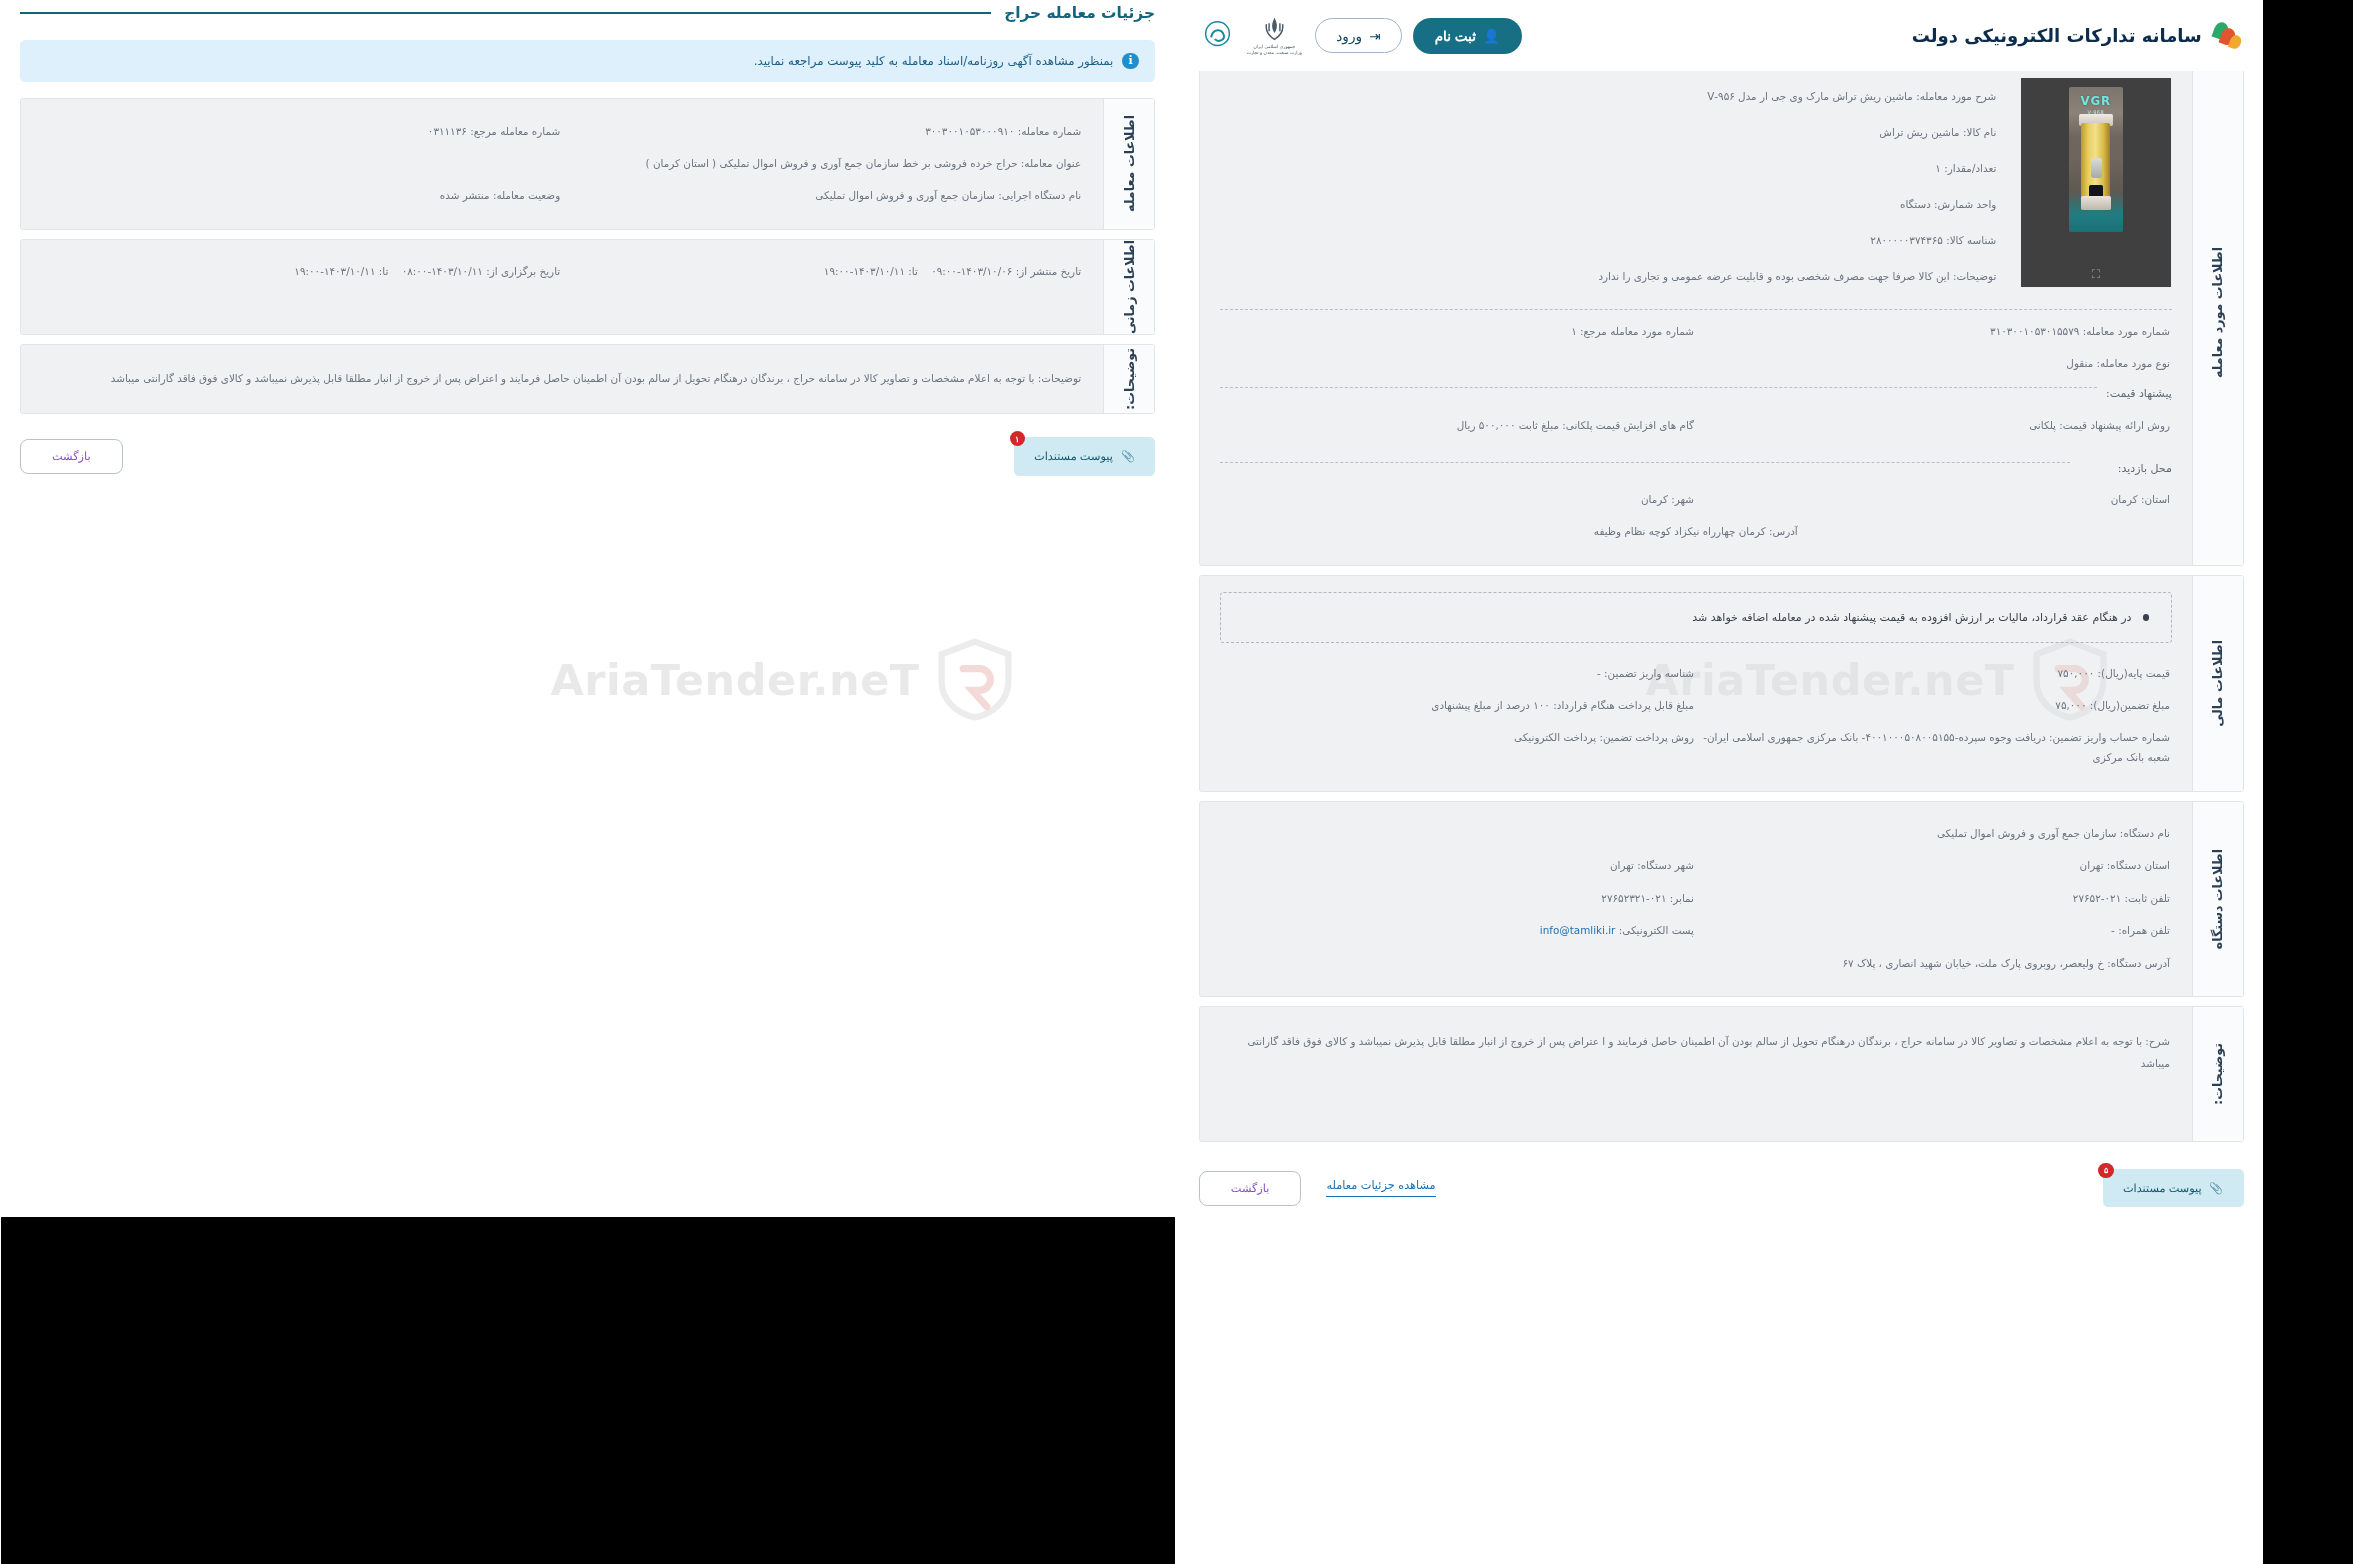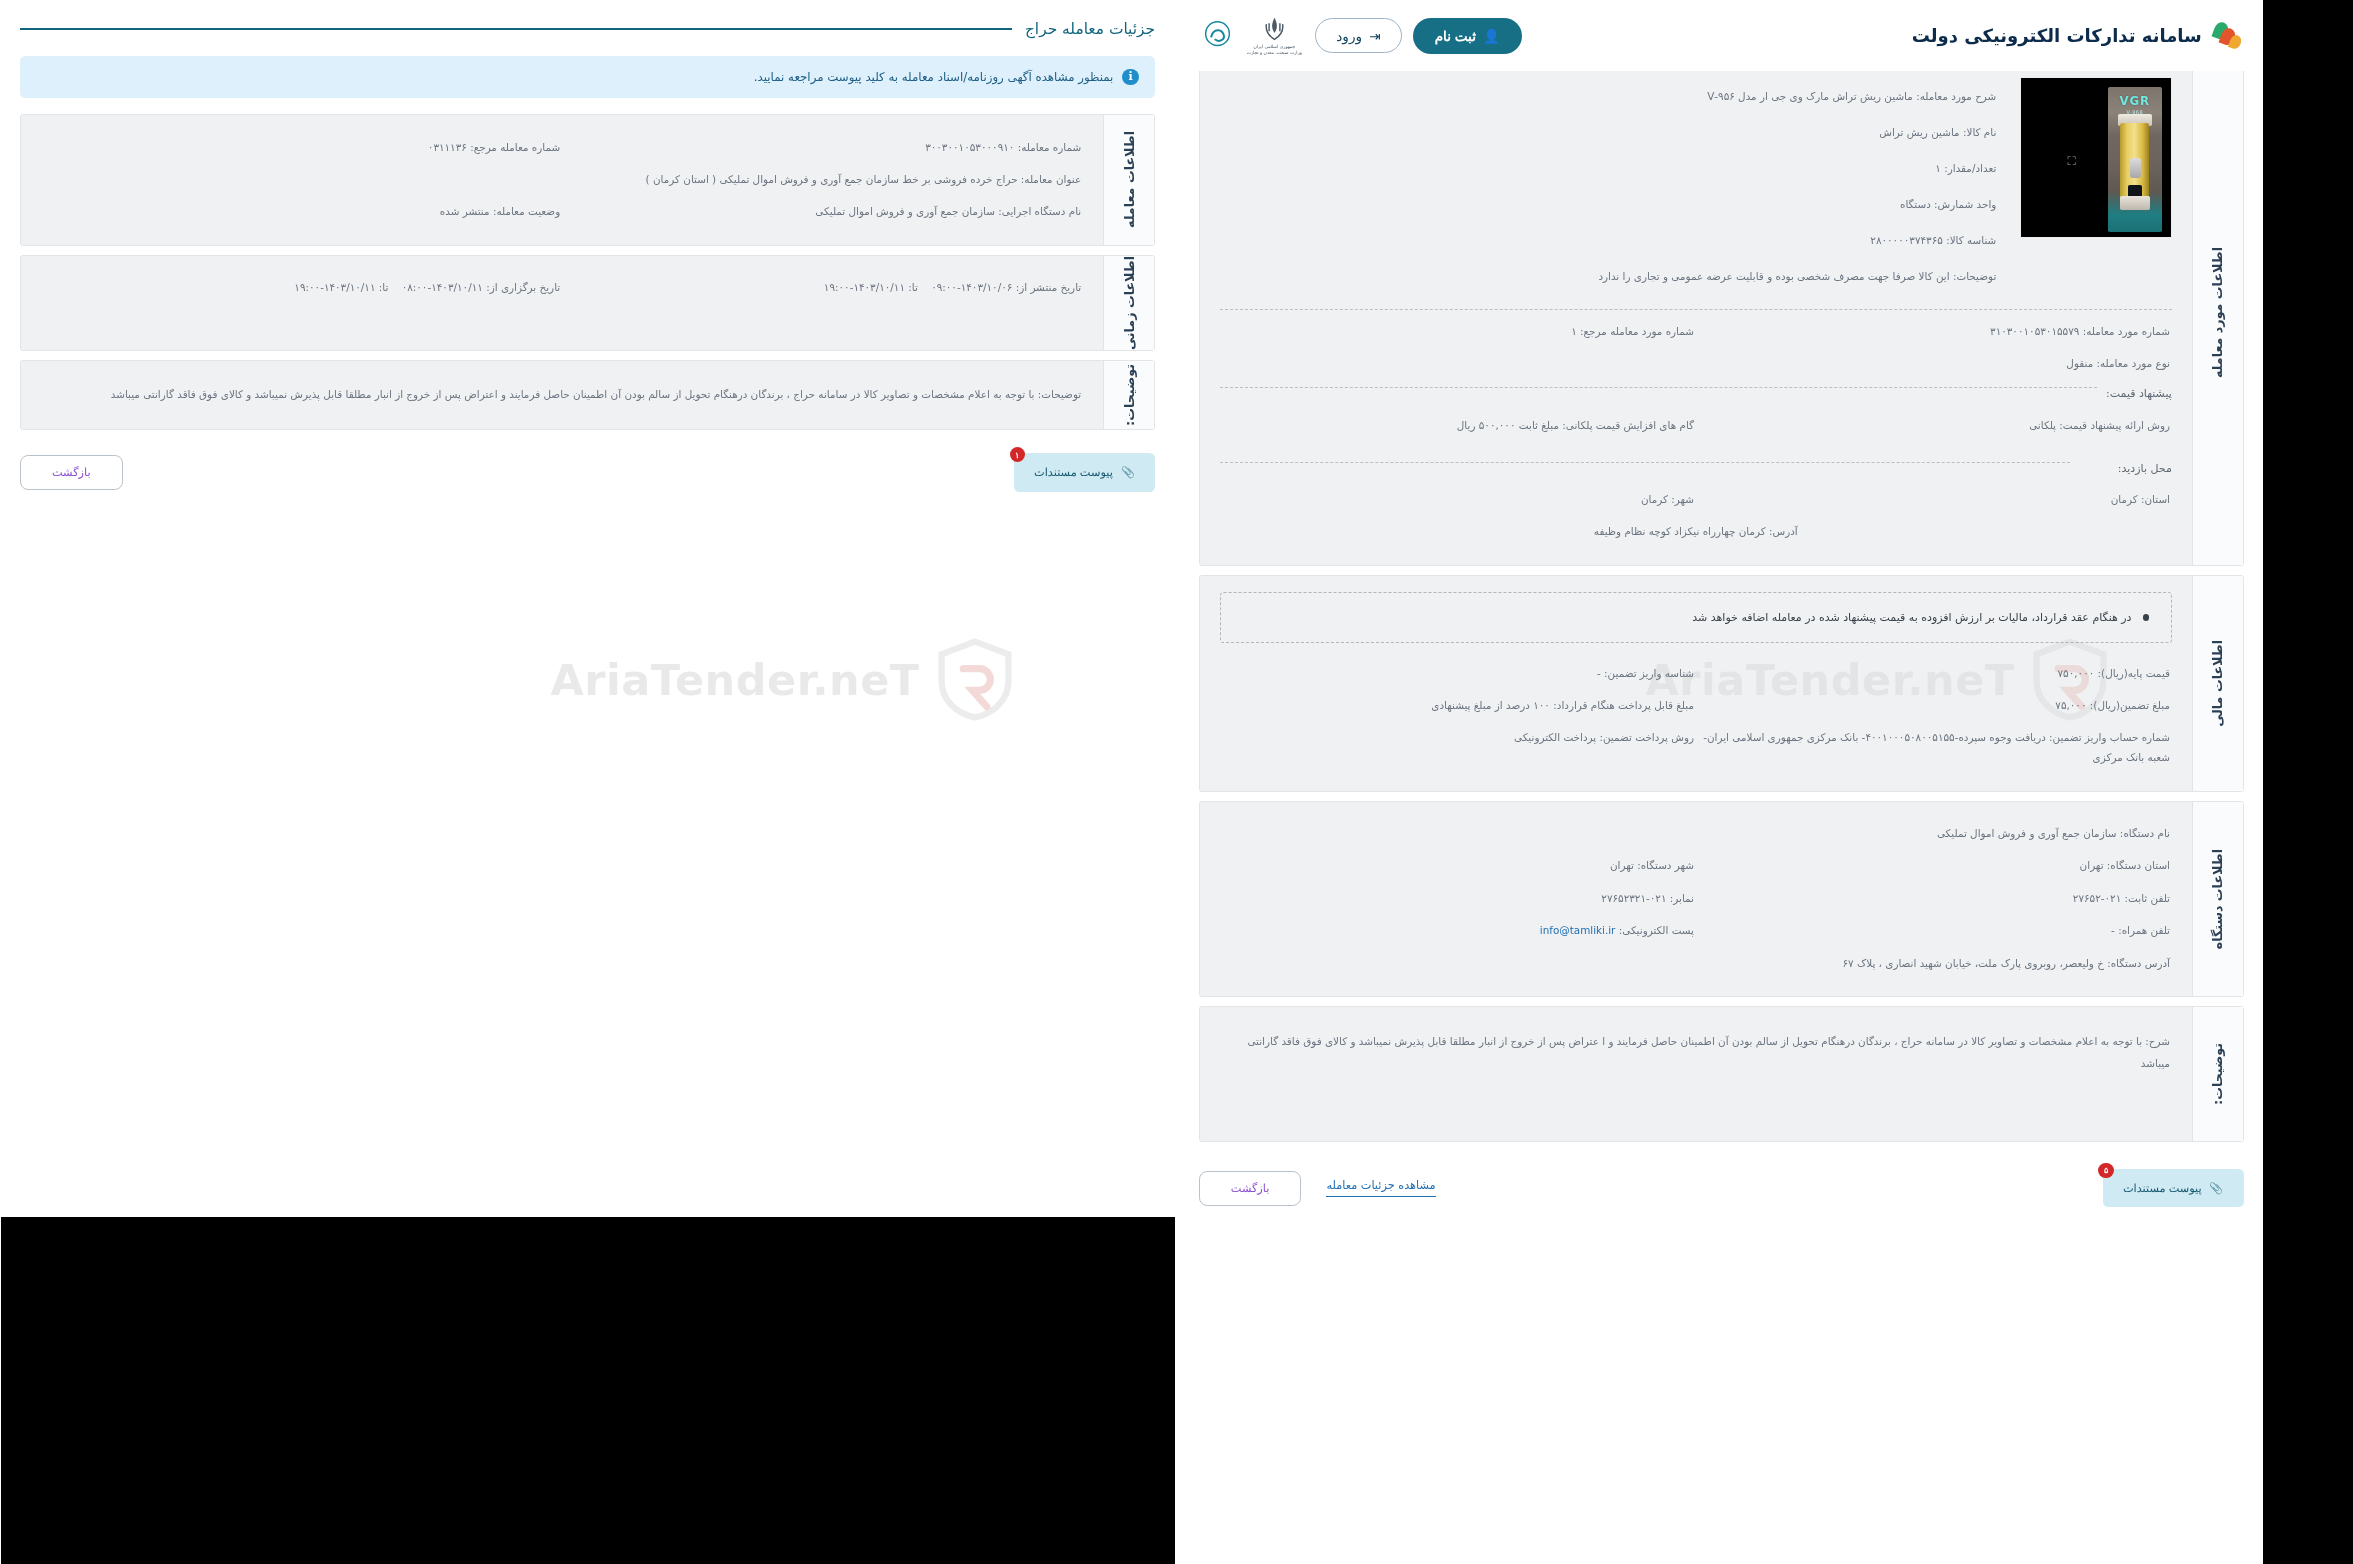--- a/index.html
+++ b/index.html
@@ -100,22 +100,22 @@
 
   .notebox{
     border:0.9px dashed #b0b6bd; border-radius:3.6px; padding:18px 22px;
     font-size:11px; color:#39414a; display:flex; align-items:center; gap:11px;
   }
   .bullet{ width:6.3px;height:6.3px;border-radius:50%;background:#39414a; flex:0 0 auto;}
 
   
   .product-row{ display:flex; gap:0; align-items:flex-start; }
   .thumb{
-    width:152px; background:#000000; border:0.9px solid #eceef0; padding:9px 9px 5.4px;
-    display:flex; flex-direction:row; align-items:center;gap:32px;
+    width:152px; background:#404040; border:0.9px solid #eceef0; padding:9px 9px 5.4px;
+    display:flex; flex-direction:column; align-items:center;gap:32px;
   }
   .thumb .ph{
     width:54px; height:145px; border-radius:1.8px;
     background:
       linear-gradient(180deg,#7d756d 0%,#8b8279 18%,#6f675f 34%,#6d655d 50%,#5f5952 72%,#1f7d82 88%,#1b7176 100%);
     position:relative; overflow:hidden;
   }
   .thumb .ph .vgr{
     position:absolute; top:7.2px; left:0; right:0; text-align:center;
     color:#6fe8e0; font-size:11.8px; font-weight:800; letter-spacing:0.9px;
@@ -165,21 +165,21 @@
   .btn-back{
     border:0.9px solid #b9c2cb; background:#fff; border-radius:8.1px; color:#8a4fd0;
     font-size:11.3px; padding:10px 31px; cursor:pointer;
   }
   .link-detail{ color:#1f6fb2; font-size:11.3px; border-bottom:1.8px solid #1f6fb2; padding-bottom:3.6px; cursor:pointer;}
   .rt-actions{ display:flex; align-items:center; gap:25px; }
 
   
   .lp-title-row{
     display:flex; align-items:center; gap:12.7px;
-    padding:0 20px; margin-top:20px;
+    padding:0 20px; margin-top:4px;font-weight:bold;
   }
   .lp-title{ font-size:15.4px; color:#11667d; white-space:nowrap; }
   .lp-title-line{ flex:1 1 auto; height:2.7px; background:#10647b; }
 
   
   .wm{
     position:absolute; left:435px; top:625px; width:579px; height:109px;
     display:flex; align-items:center; gap:16.3px; opacity:.18; pointer-events:none;
   }
   .wm-txt{ font-size:43px; font-weight:700; color:#8b8b8b; letter-spacing:0.5px;}

